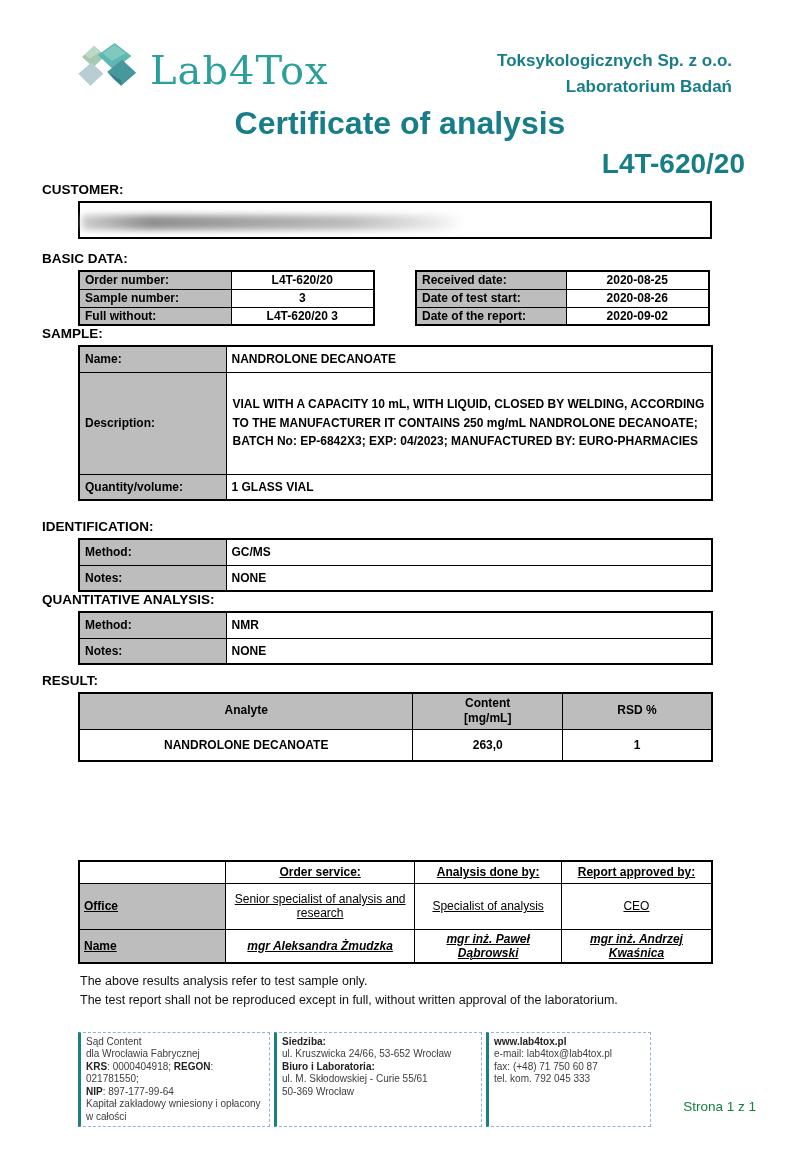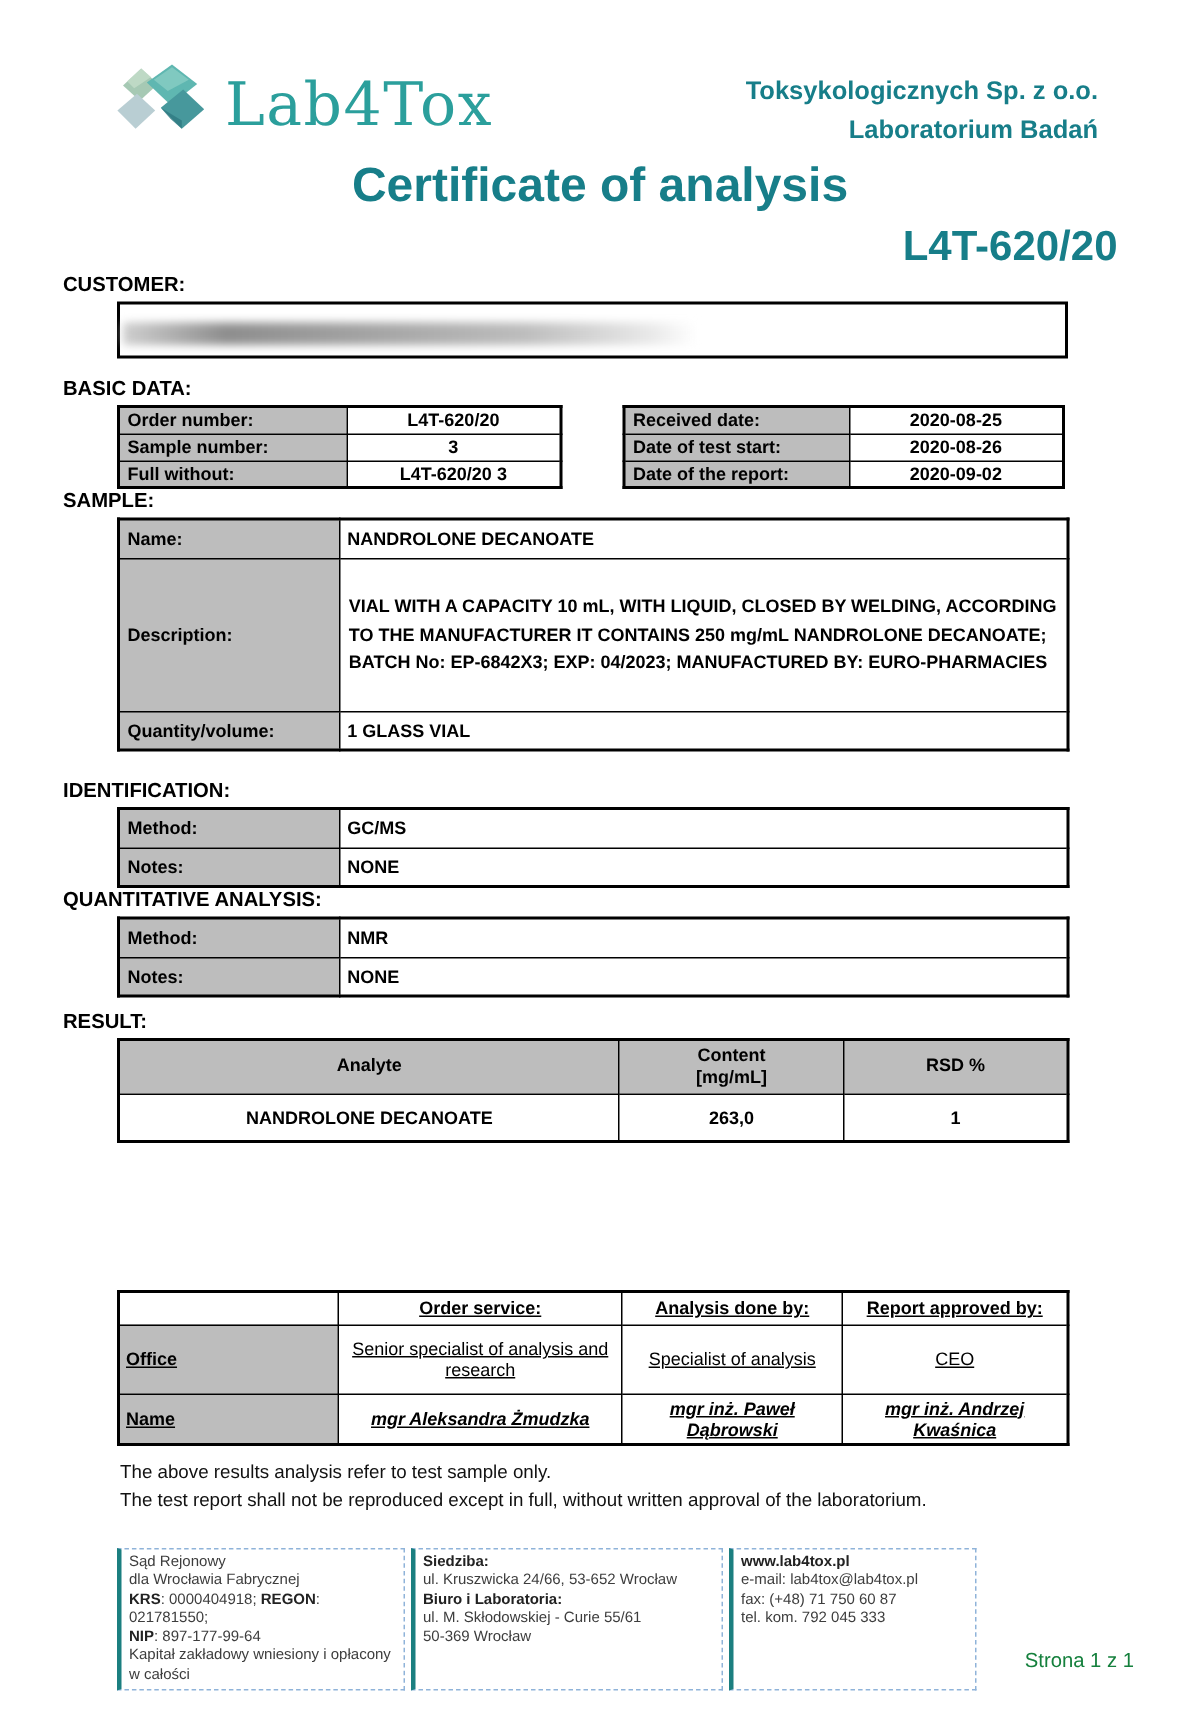--- a/index.html
+++ b/index.html
@@ -248,21 +248,21 @@
   </tbody>
     </table>
 
   <div class="notes">
     <div>The above results analysis refer to test sample only.</div>
     <div>The test report shall not be reproduced except in full, without written approval of the laboratorium.</div>
   </div>
 
   <div class="footer">
     <div class="footer-box fb1">
-      <div>Sąd Rejonowy</div>
+      <div>Sąd Content</div>
       <div>dla Wrocławia Fabrycznej</div>
       <div><b>KRS</b><span>: 0000404918; </span><b>REGON</b><span>: 021781550;</span></div>
       <div><b>NIP</b><span>: 897-177-99-64</span></div>
       <div>Kapitał zakładowy wniesiony i opłacony</div>
       <div>w całości</div>
     </div>
     <div class="footer-box fb2">
       <div><b>Siedziba:</b></div>
       <div>ul. Kruszwicka 24/66, 53-652 Wrocław</div>
       <div><b>Biuro i Laboratoria:</b></div>

